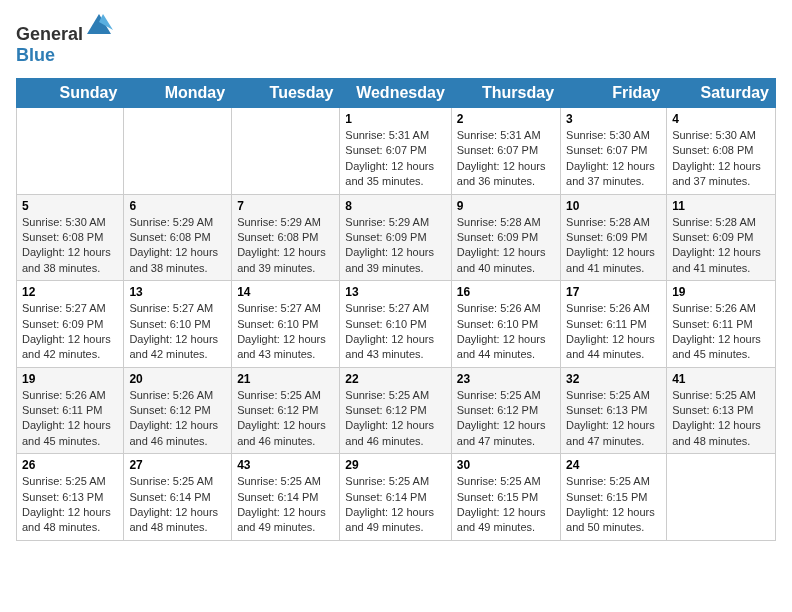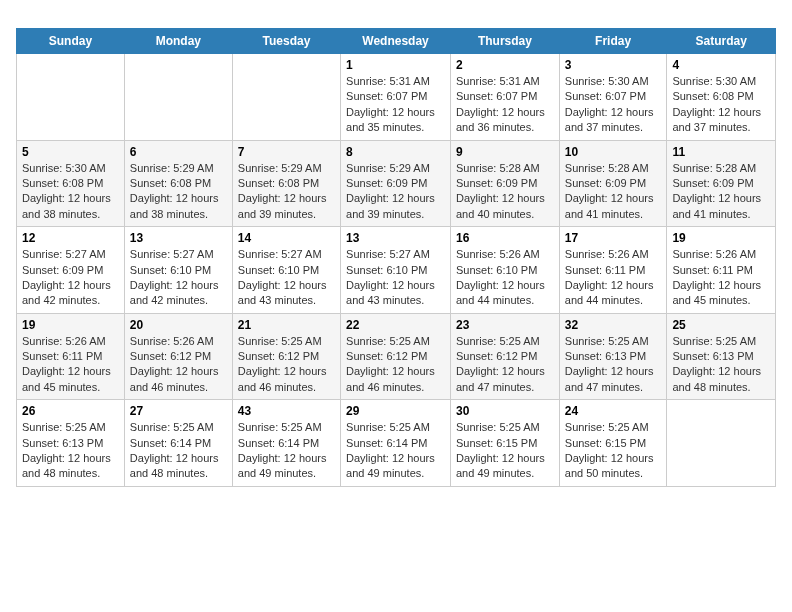--- a/index.html
+++ b/index.html
@@ -49,23 +49,23 @@
       color: #555;
     }
     .calendar-table {
       width: 100%;
       border-collapse: collapse;
       font-size: 11px;
     }
     .calendar-table th {
       background-color: #2e7db5;
       color: #fff;
-      text-align: center;
+      text-align: right;
       padding: 5px 6px;
-      font-size: 12px;
+      font-size: 16px;
       border: 1px solid #2e7db5;
     }
     .calendar-table td {
       border: 1px solid #ccc;
       vertical-align: top;
       padding: 4px 5px;
       width: 113px;
       min-height: 80px;
       background: #fff;
     }
@@ -83,20 +83,30 @@
       line-height: 1.4;
     }
     .empty-cell {
       background: #fff !important;
     }
   </style>
 </head>
 <body>
 
 <div class="header">
+  <div class="logo">
+    <div>
+      <span class="logo-text-general">General</span><svg class="logo-icon" viewBox="0 0 28 28">
+          <polygon points="14,2 26,22 2,22" fill="#2e7db5"></polygon>
+          <polygon points="18,2 28,18 14,10" fill="#5aafe0"></polygon>
+        </svg>
+      <br>
+      <span class="logo-text-blue">Blue</span>
+    </div>
+  </div>
 </div>
 
 <table class="calendar-table">
   <thead>
     <tr>
       <th>Sunday</th>
       <th>Monday</th>
       <th>Tuesday</th>
       <th>Wednesday</th>
       <th>Thursday</th>
@@ -132,21 +142,21 @@
         <td><span class="day-number">17</span><span class="cell-text">Sunrise: 5:26 AM</span><br><span class="cell-text">Sunset: 6:11 PM</span><br><span class="cell-text">Daylight: 12 hours and 44 minutes.</span></td>
         <td><span class="day-number">19</span><span class="cell-text">Sunrise: 5:26 AM</span><br><span class="cell-text">Sunset: 6:11 PM</span><br><span class="cell-text">Daylight: 12 hours and 45 minutes.</span></td>
       </tr>
       <tr>
         <td><span class="day-number">19</span><span class="cell-text">Sunrise: 5:26 AM</span><br><span class="cell-text">Sunset: 6:11 PM</span><br><span class="cell-text">Daylight: 12 hours and 45 minutes.</span></td>
         <td><span class="day-number">20</span><span class="cell-text">Sunrise: 5:26 AM</span><br><span class="cell-text">Sunset: 6:12 PM</span><br><span class="cell-text">Daylight: 12 hours and 46 minutes.</span></td>
         <td><span class="day-number">21</span><span class="cell-text">Sunrise: 5:25 AM</span><br><span class="cell-text">Sunset: 6:12 PM</span><br><span class="cell-text">Daylight: 12 hours and 46 minutes.</span></td>
         <td><span class="day-number">22</span><span class="cell-text">Sunrise: 5:25 AM</span><br><span class="cell-text">Sunset: 6:12 PM</span><br><span class="cell-text">Daylight: 12 hours and 46 minutes.</span></td>
         <td><span class="day-number">23</span><span class="cell-text">Sunrise: 5:25 AM</span><br><span class="cell-text">Sunset: 6:12 PM</span><br><span class="cell-text">Daylight: 12 hours and 47 minutes.</span></td>
         <td><span class="day-number">32</span><span class="cell-text">Sunrise: 5:25 AM</span><br><span class="cell-text">Sunset: 6:13 PM</span><br><span class="cell-text">Daylight: 12 hours and 47 minutes.</span></td>
-        <td><span class="day-number">25</span><span class="cell-text">Sunrise: 5:25 AM</span><br><span class="cell-text">Sunset: 6:13 PM</span><br><span class="cell-text">Daylight: 12 hours and 48 minutes.</span></td>
+        <td><span class="day-number">41</span><span class="cell-text">Sunrise: 5:25 AM</span><br><span class="cell-text">Sunset: 6:13 PM</span><br><span class="cell-text">Daylight: 12 hours and 48 minutes.</span></td>
       </tr>
       <tr>
         <td><span class="day-number">26</span><span class="cell-text">Sunrise: 5:25 AM</span><br><span class="cell-text">Sunset: 6:13 PM</span><br><span class="cell-text">Daylight: 12 hours and 48 minutes.</span></td>
         <td><span class="day-number">27</span><span class="cell-text">Sunrise: 5:25 AM</span><br><span class="cell-text">Sunset: 6:14 PM</span><br><span class="cell-text">Daylight: 12 hours and 48 minutes.</span></td>
         <td><span class="day-number">43</span><span class="cell-text">Sunrise: 5:25 AM</span><br><span class="cell-text">Sunset: 6:14 PM</span><br><span class="cell-text">Daylight: 12 hours and 49 minutes.</span></td>
         <td><span class="day-number">29</span><span class="cell-text">Sunrise: 5:25 AM</span><br><span class="cell-text">Sunset: 6:14 PM</span><br><span class="cell-text">Daylight: 12 hours and 49 minutes.</span></td>
         <td><span class="day-number">30</span><span class="cell-text">Sunrise: 5:25 AM</span><br><span class="cell-text">Sunset: 6:15 PM</span><br><span class="cell-text">Daylight: 12 hours and 49 minutes.</span></td>
         <td><span class="day-number">24</span><span class="cell-text">Sunrise: 5:25 AM</span><br><span class="cell-text">Sunset: 6:15 PM</span><br><span class="cell-text">Daylight: 12 hours and 50 minutes.</span></td>
         <td class="empty-cell"></td>
       </tr>

